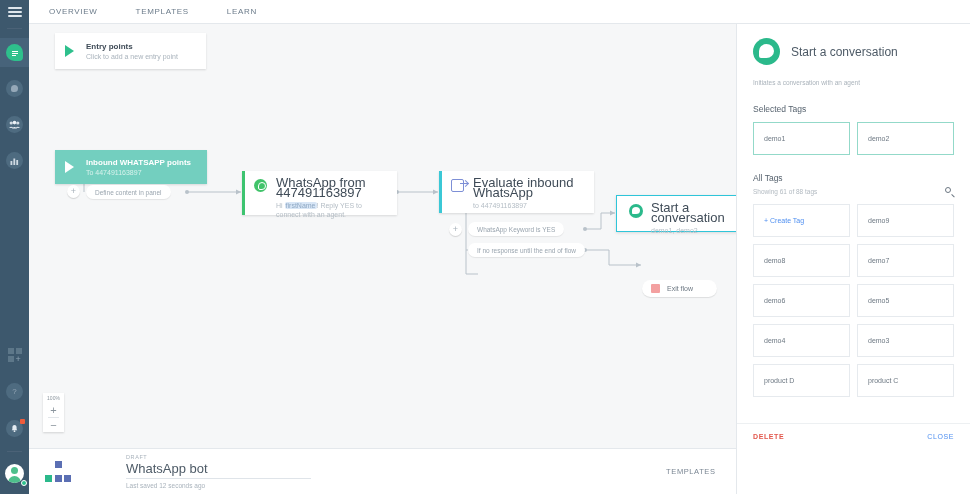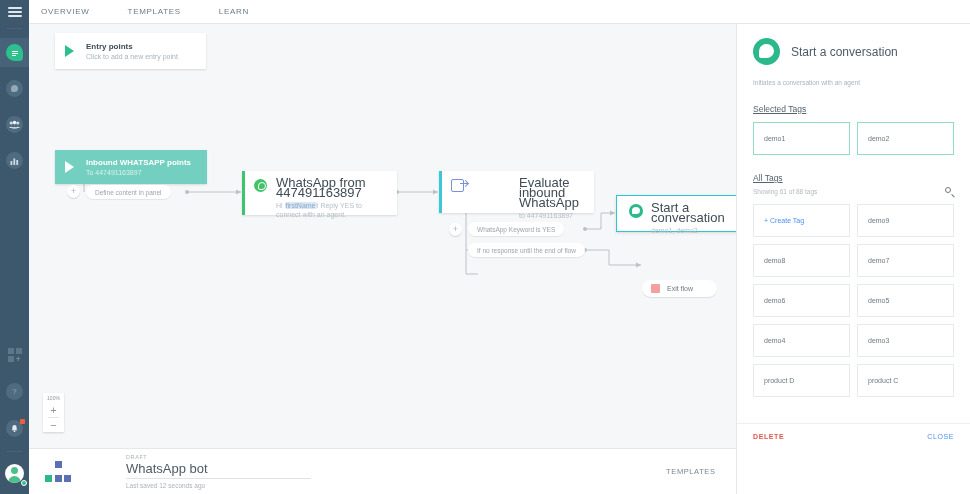--- a/index.html
+++ b/index.html
@@ -45,21 +45,21 @@
     position: relative;
   }
   .avatar-rail .head { position: absolute; top: 3px; width: 7px; height: 7px; border-radius: 50%; background: #4ec08c; }
   .avatar-rail .body { position: absolute; bottom: 0; width: 13px; height: 7px; border-radius: 7px 7px 0 0; background: #4ec08c; }
   .avatar-badge { position: absolute; right: 2px; bottom: 2px; width: 6px; height: 6px; border-radius: 50%; background: #2ec08c; border: 1px solid #fff; }
 
   
   .topnav {
     position: absolute; left: 29px; top: 0; right: 0; height: 24px;
     background: #ffffff; border-bottom: 1px solid #e4e8ec;
-    display: flex; align-items: center; padding-left: 12px;
+    display: flex; align-items: center; padding-left: 20px;
   }
   .topnav a {
     font-size: 8px; letter-spacing: 0.7px; color: #6b7b8a;
     text-decoration: none; margin-right: 38px; cursor: pointer;
   }
 
   
   .canvas {
     position: absolute; left: 29px; top: 24px; width: 707px; height: 424px;
     background-color: #f6f7f8;
@@ -104,21 +104,21 @@
     font-size: 9px; color: #a8b2bb; line-height: 1; cursor: pointer;
   }
 
   .node-card {
     position: absolute; background: #ffffff; box-shadow: 0 1px 2px rgba(0,0,0,.12);
     display: flex; padding: 7px 9px 7px 8px; cursor: pointer;
   }
   .node-card .leftbar { position: absolute; left: 0; top: 0; bottom: 0; width: 2.5px; }
   .node-wa { left: 213px; top: 147px; width: 155px; height: 44px; }
   .node-wa .leftbar { background: #3dc470; }
-  .node-eval { left: 410px; top: 147px; width: 155px; height: 42px; gap: 46px; }
+  .node-eval { left: 410px; top: 147px; width: 155px; height: 42px; }
   .node-eval .leftbar { background: #3bc8d6; }
   .node-start {
     left: 587px; top: 171px; width: 140px; height: 37px;
     border: 1.5px solid #2fc5d9; box-shadow: 0 1px 3px rgba(0,0,0,.12);
   }
   .nc-icon { width: 14px; min-width: 14px; height: 14px; margin-right: 8px; margin-left: 4px; margin-top:1px; }
   .wa-badge { width: 13px; height: 13px; border-radius: 50%; background: #41c36a; position: relative; }
   .wa-badge:after {
     content:""; position:absolute; left:3.5px; top:3px; width:6px; height:6px;
     border-radius: 50% 50% 50% 2px; border: 1.4px solid #fff;
@@ -202,21 +202,21 @@
   .panel-ico {
     width: 27px; height: 27px; border-radius: 50%; background: #2bb98b;
     position: relative; margin-right: 11px;
   }
   .panel-ico:after {
     content:""; position:absolute; left:6px; top:5.5px; width:15px; height:14px;
     background:#fff; border-radius: 50% 50% 50% 2px;
   }
   .panel-title { font-size: 12px; color: #4d5a66; }
   .panel-desc { font-size: 6.5px; color: #aab3bb; margin-top: 14px; }
-  .sec-title { font-size: 8.5px; color: #56626e; margin-top: 18px; text-decoration: underline; }
+  .sec-title { font-size: 8.5px; color: #56626e; margin-top: 18px; }
   .sec-sub-row { display: flex; align-items: center; justify-content: space-between; margin-top: 4px; }
   .sec-sub { font-size: 6.5px; color: #b2bac1; }
   .search-ico { width: 9px; height: 9px; position: relative; cursor: pointer; }
   .search-ico i {
     position: absolute; left: 0; top: 0; width: 6px; height: 6px;
     border: 1.2px solid #6d7883; border-radius: 50%;
   }
   .search-ico b {
     position: absolute; right: 0; bottom: 0; width: 3.5px; height: 1.2px;
     background: #6d7883; transform: rotate(45deg);

